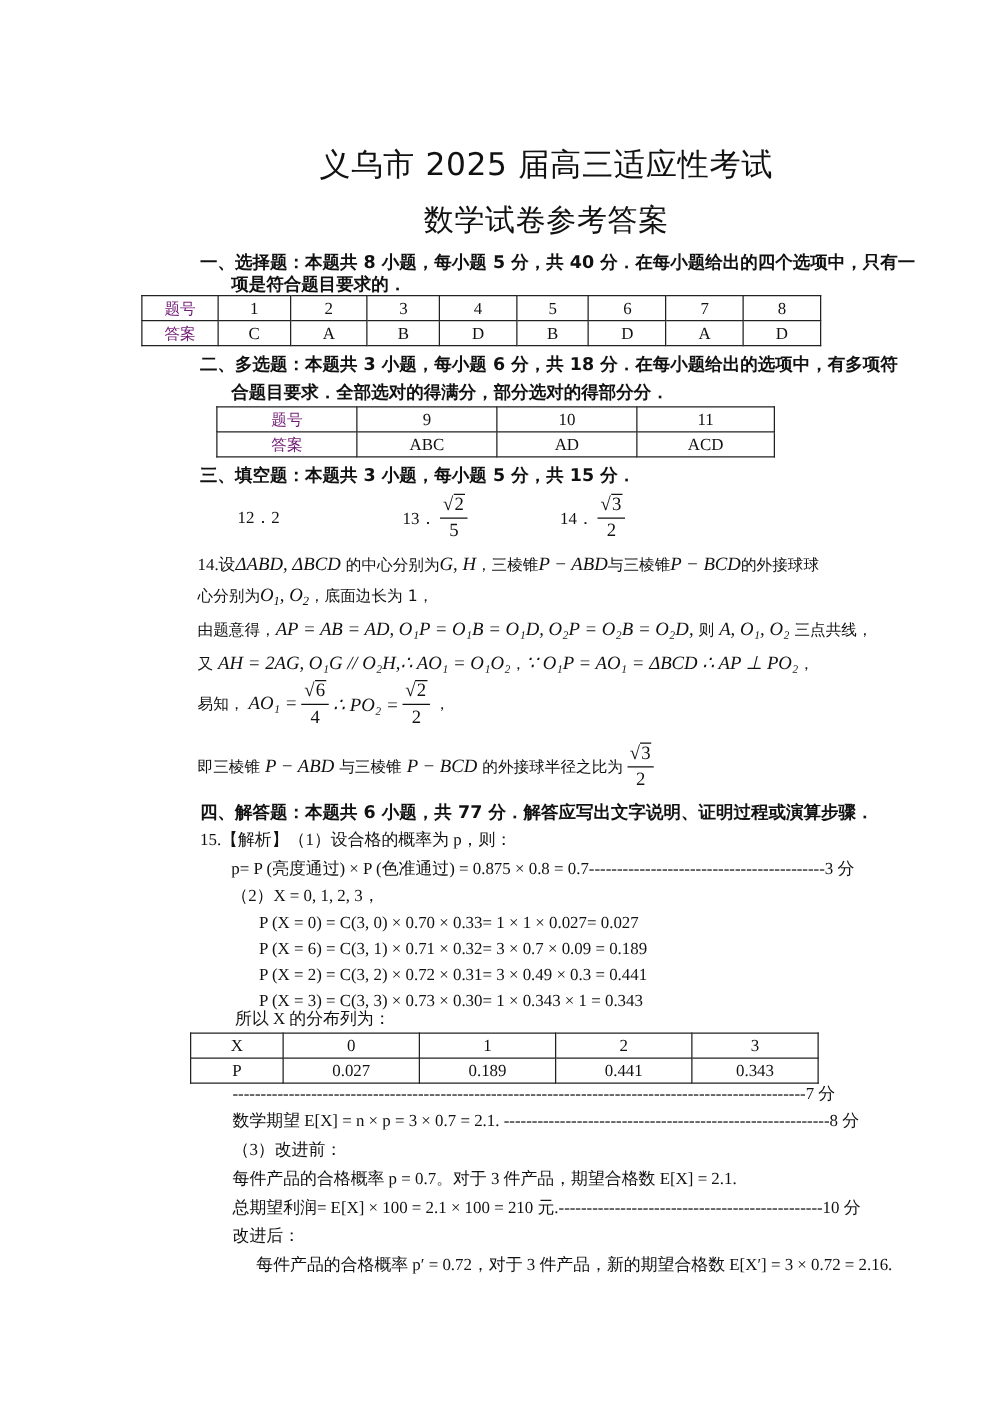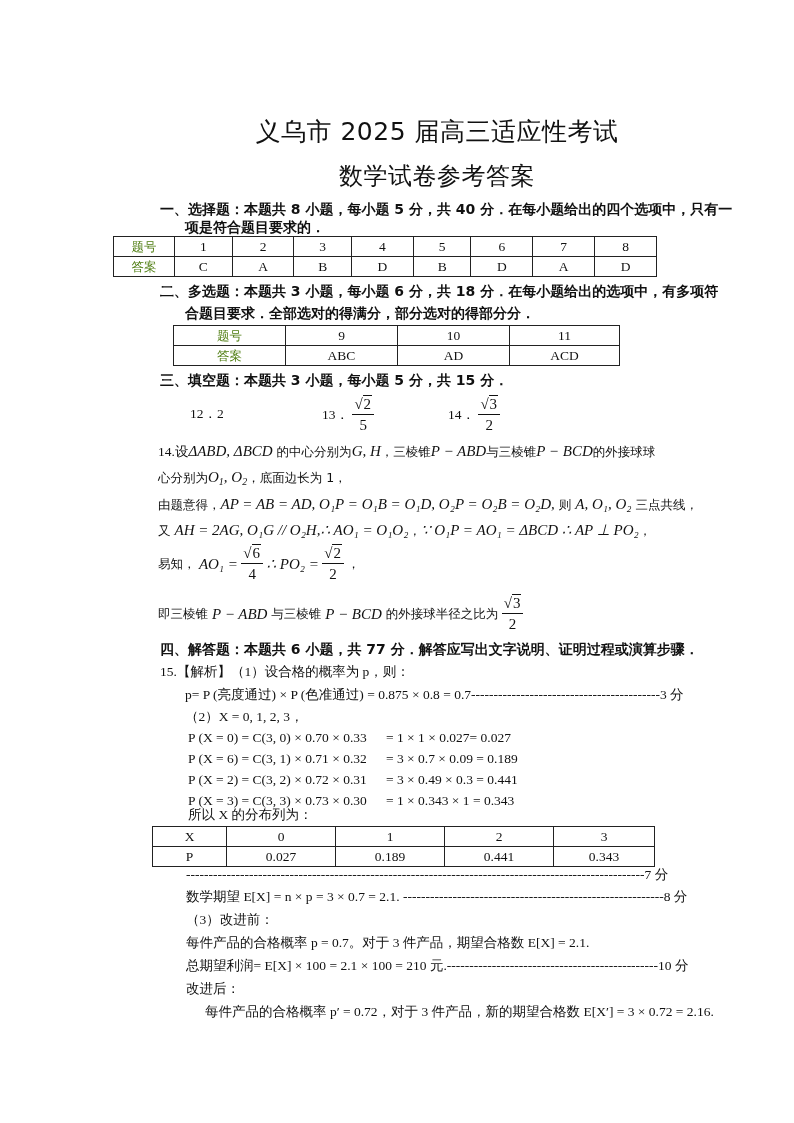--- a/index.html
+++ b/index.html
@@ -6,29 +6,29 @@
   body { width: 794px; height: 1123px; position: relative; overflow: hidden;
          font-family: "Liberation Serif", "DejaVu Serif", serif; color: #111; font-size: 13.5px; }
   .abs { position: absolute; white-space: nowrap; padding-left: 40px; }
   .title1 { top: 115px; left: 0; width: 794px; text-align: center; font-family: "DejaVu Sans", sans-serif;
             font-size: 25px; font-weight: normal; letter-spacing: 0.5px; }
   .title2 { top: 160px; left: 0; width: 794px; text-align: center; font-family: "DejaVu Sans", sans-serif;
             font-size: 24px; letter-spacing: 0.5px; }
   .sec { font-family: "DejaVu Sans", sans-serif; font-size: 14px; font-weight: bold; }
   table.grid { position: absolute; border-collapse: collapse; font-family: "Liberation Serif", serif; font-size: 13.5px; }
   table.grid td { border: 1.3px solid #222; text-align: center; padding: 0; height: 19px; line-height: 19px; }
-  table.grid td.hd { font-family: "DejaVu Sans", sans-serif; font-size: 12.5px; color: #4d7c0f; }
+  table.grid td.hd { font-family: "DejaVu Sans", sans-serif; font-size: 12.5px; color: #701a75; }
   .frac { display: inline-flex; flex-direction: column; align-items: center; vertical-align: middle; line-height: 1; }
   .frac .num { border-bottom: 1px solid #111; padding: 0 2px 2px 2px; font-size: 15px; }
   .frac .den { padding-top: 3px; font-size: 15px; }
   .sqrt { display: inline-block; }
   .sqrt .rad { border-top: 1px solid #111; padding: 0 1px; }
   .math { font-style: italic; font-family: "Liberation Serif", serif; font-size: 15px; }
   .cn { font-family: "DejaVu Sans", sans-serif; font-size: 12.5px; }
-  .body-line { font-size: 13.5px; }
+  .body-line { font-size: 13.5px; text-align: right; }
   sub { font-size: 10px; vertical-align: -3px; }
   .score-line { font-family: "Liberation Serif", serif; font-size: 13.5px; }
 </style>
 </head>
 <body>
 
 <div class="abs title1">义乌市 2025 届高三适应性考试</div>
 <div class="abs title2">数学试卷参考答案</div>
 
 <div class="abs sec" style="top:201px; left:120px;">一、选择题：本题共 8 小题，每小题 5 分，共 40 分．在每小题给出的四个选项中，只有一</div>

